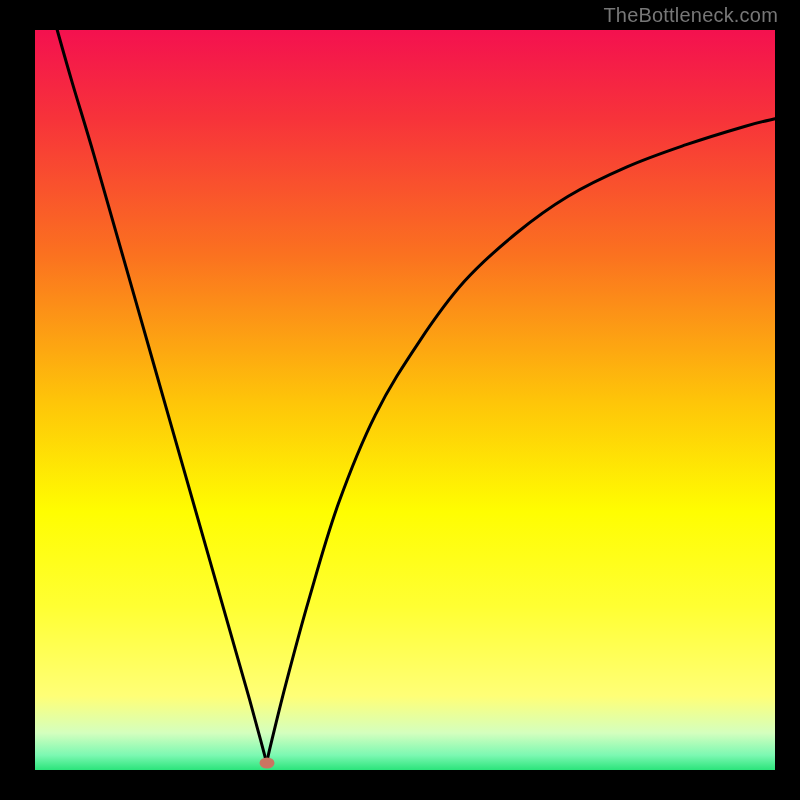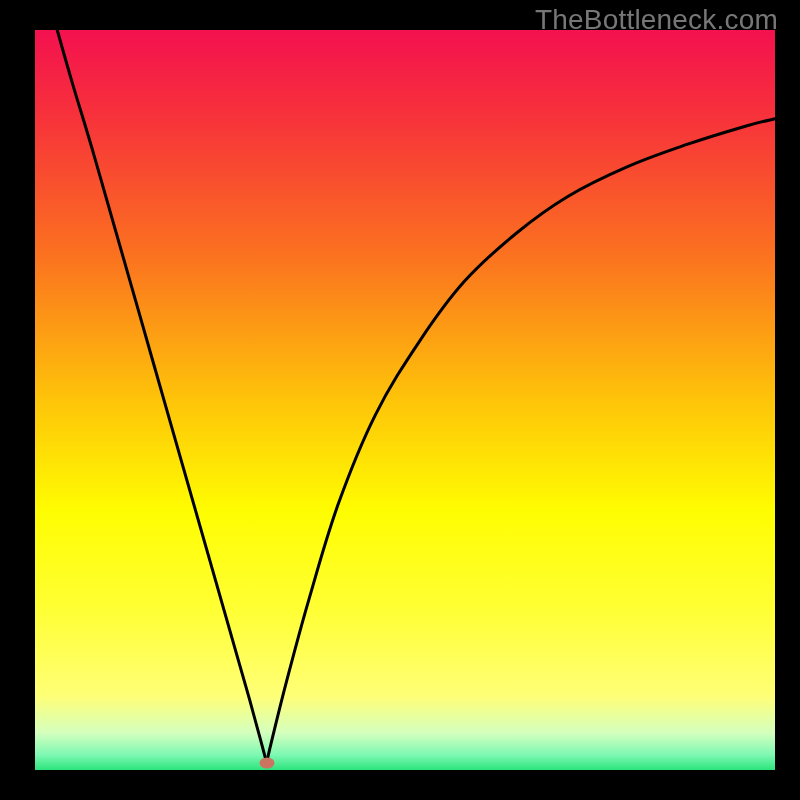--- a/index.html
+++ b/index.html
@@ -25,21 +25,21 @@
     top: 30px;
     width: 740px;
     height: 740px;
     
   }
   .watermark {
     position: absolute;
     top: 4px;
     right: 22px;
     color: #777;
-    font-size: 28px;
+    font-size: 20px;
     font-weight: 500;
     letter-spacing: 0.2px;
     white-space: nowrap;
   }
   svg.curve {
     position: absolute;
     left: 0;
     top: 0;
     width: 740px;
     height: 740px;

